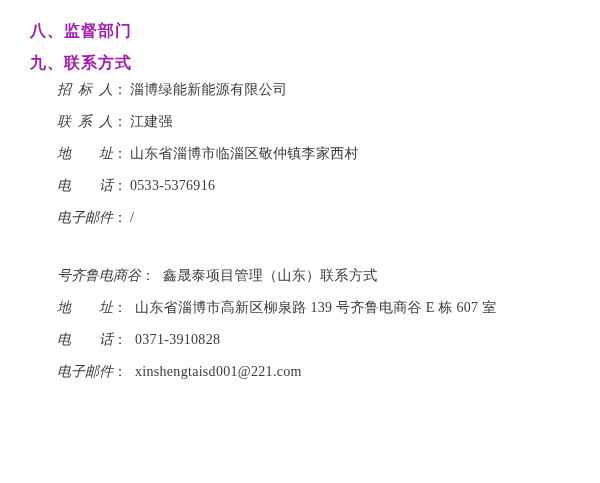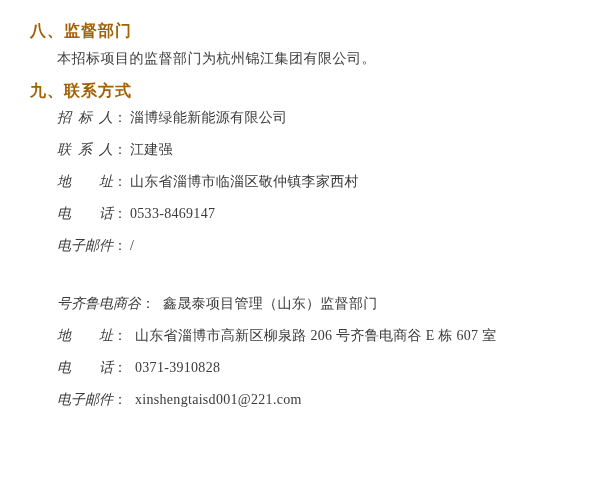--- a/index.html
+++ b/index.html
@@ -18,21 +18,21 @@
     width: 600px;
     height: 483px;
     background: #ffffff;
     box-sizing: border-box;
     padding: 0 20px 0 30px;
   }
   .section-heading {
     font-size: 16px;
     line-height: 22px;
     font-weight: bold;
-    color: #a16207;
+    color: #a21caf;
     margin: 0;
     letter-spacing: 1px;
   }
   .heading-1 { margin-top: 20px; }
   .heading-2 { margin-top: 10px; }
   .section-body {
     font-size: 14px;
     line-height: 22px;
     margin: 6px 0 0 27px;
     letter-spacing: 0.5px;
@@ -72,48 +72,47 @@
     margin-left: 8px;
   }
 </style>
 </head>
 <body>
 
 <div class="page">
 
   <h2 class="section-heading heading-1">八、监督部门</h2>
 
-  <p class="section-body">本招标项目的监督部门为杭州锦江集团有限公司。</p>
 
   <h2 class="section-heading heading-2">九、联系方式</h2>
 
   <div class="contact-block tenderer">
     <div class="contact-row">
       <span class="row-label">招标人</span><span class="row-colon">：</span><span class="row-value">淄博绿能新能源有限公司</span>
     </div>
     <div class="contact-row">
       <span class="row-label">联系人</span><span class="row-colon">：</span><span class="row-value">江建强</span>
     </div>
     <div class="contact-row">
       <span class="row-label">地址</span><span class="row-colon">：</span><span class="row-value">山东省淄博市临淄区敬仲镇李家西村</span>
     </div>
     <div class="contact-row">
-      <span class="row-label">电话</span><span class="row-colon">：</span><span class="row-value">0533-8469147</span>
+      <span class="row-label">电话</span><span class="row-colon">：</span><span class="row-value">0533-5376916</span>
     </div>
     <div class="contact-row">
       <span class="row-label">电子邮件</span><span class="row-colon">：</span><span class="row-value">/</span>
     </div>
   </div>
 
   <div class="contact-block agency">
     <div class="contact-row">
-      <span class="row-label">号齐鲁电商谷</span><span class="row-colon">：</span><span class="row-value">鑫晟泰项目管理（山东）监督部门</span>
+      <span class="row-label">号齐鲁电商谷</span><span class="row-colon">：</span><span class="row-value">鑫晟泰项目管理（山东）联系方式</span>
     </div>
     <div class="contact-row">
-      <span class="row-label">地址</span><span class="row-colon">：</span><span class="row-value">山东省淄博市高新区柳泉路 206 号齐鲁电商谷 E 栋 607 室</span>
+      <span class="row-label">地址</span><span class="row-colon">：</span><span class="row-value">山东省淄博市高新区柳泉路 139 号齐鲁电商谷 E 栋 607 室</span>
     </div>
     <div class="contact-row">
       <span class="row-label">电话</span><span class="row-colon">：</span><span class="row-value">0371-3910828</span>
     </div>
     <div class="contact-row">
       <span class="row-label">电子邮件</span><span class="row-colon">：</span><span class="row-value">xinshengtaisd001@221.com</span>
     </div>
   </div>
 
 </div>

